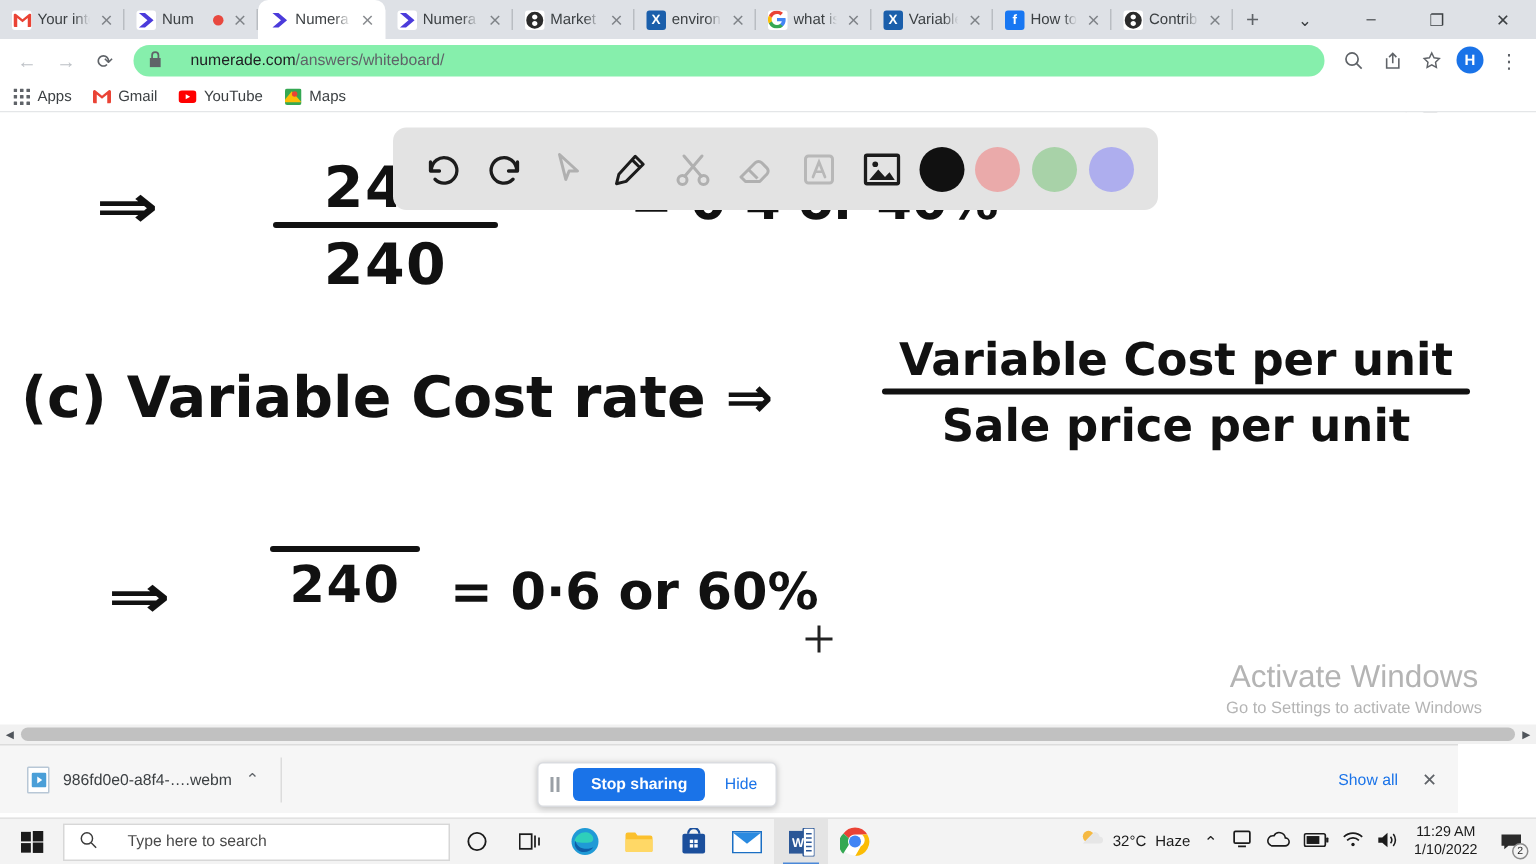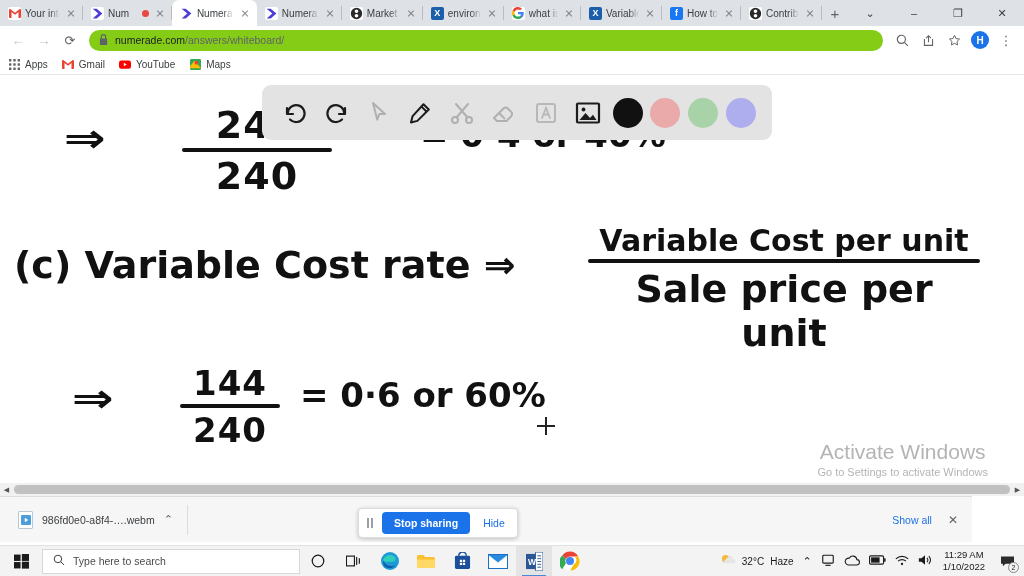--- a/index.html
+++ b/index.html
@@ -66,22 +66,22 @@
   .navbar {
     position: absolute; top: 26px; left: 0; width: 1024px; height: 28px;
     background: #fff; display: flex; align-items: center; padding: 0 6px; gap: 2px;
   }
   .navbtn {
     width: 24px; height: 24px; display: flex; align-items: center;
     justify-content: center; color: #5f6368; font-size: 13px; border-radius: 50%;
   }
   .navbtn.dim { color: #bdc1c6; }
   .omnibox {
-    flex: 1 1 auto; height: 21px; margin: 0 5px; background: #84cc16;
-    border-radius: 11px; display: flex; align-items: center; padding: 0 10px; gap: 7px;
+    flex: 1 1 auto; height: 21px; margin: 0 5px; background: #86efac;
+    border-radius: 11px; display: flex; align-items: center; padding: 0 10px; gap: 19px;
   }
   .omnibox .lock { font-size: 9px; color: #5f6368; }
   .omnibox .url { font-size: 10.5px; color: #202124; }
   .omnibox .url .host { color: #202124; }
   .omnibox .url .path { color: #5f6368; }
   .avatar {
     width: 18px; height: 18px; border-radius: 50%; background: #1a73e8;
     color: #fff; font-size: 10px; display: flex; align-items: center;
     justify-content: center; font-weight: 600;
   }
@@ -186,21 +186,21 @@
 
   
   .taskbar {
     position: absolute; left: 0; top: 545px; width: 1024px; height: 31px;
     background: #f3f3f3; display: flex; align-items: center;
     border-top: 1px solid #e2e2e2;
   }
   .start { width: 42px; height: 31px; display: flex; align-items: center; justify-content: center; }
   .searchbox {
     width: 258px; height: 25px; background: #fff; border: 1px solid #d7d7d7;
-    display: flex; align-items: center; gap: 8px; padding: 0 10px;
+    display: flex; align-items: center; gap: 20px; padding: 0 10px;
     font-size: 10.5px; color: #4a4a4a;
   }
   .tbicon {
     width: 36px; height: 31px; display: flex; align-items: center; justify-content: center;
     position: relative;
   }
   .tbicon.active { background: #e4e4e4; }
   .tbicon.active::after {
     content: ""; position: absolute; bottom: 0; left: 6px; right: 6px;
     height: 2px; background: #4a88d8;
@@ -431,27 +431,26 @@
       <div class="den" style="font-size:38px; letter-spacing:1px; margin-top:2px;">240</div>
     </div>
 
     <div class="ink" style="left:420px; top:40px; font-size:34px;">= 0·4  or  40%</div>
 
     <div class="ink" style="left:14px; top:168px; font-size:38px;">(c)  Variable Cost rate ⇒</div>
 
     <div class="frac" style="left:588px; top:148px; width:392px;">
       <div class="num" style="font-size:30px;">Variable Cost per unit</div>
       <div class="bar" style="width:392px;"></div>
-      <div class="den" style="font-size:38px; margin-top:4px;">Sale price per unit</div>
+      <div class="den" style="font-size:30px; margin-top:4px;">Sale price per unit</div>
     </div>
 
     <div class="ink" style="left:76px; top:300px; font-size:40px; transform:scaleX(1.25);">⇒</div>
 
     <div class="frac" style="left:180px; top:288px; width:100px;">
-      <div class="num" style="font-size:34px; letter-spacing:1px;">144</div>
       <div class="bar" style="width:100px;"></div>
       <div class="den" style="font-size:34px; letter-spacing:1px; margin-top:2px;">240</div>
     </div>
 
     <div class="ink" style="left:300px; top:300px; font-size:34px;">= 0·6  or  60%</div>
 
     <div class="cursor-cross" style="left:537px; top:342px;"></div>
 
     <div class="watermark">
       <div class="w1">Activate Windows</div>

